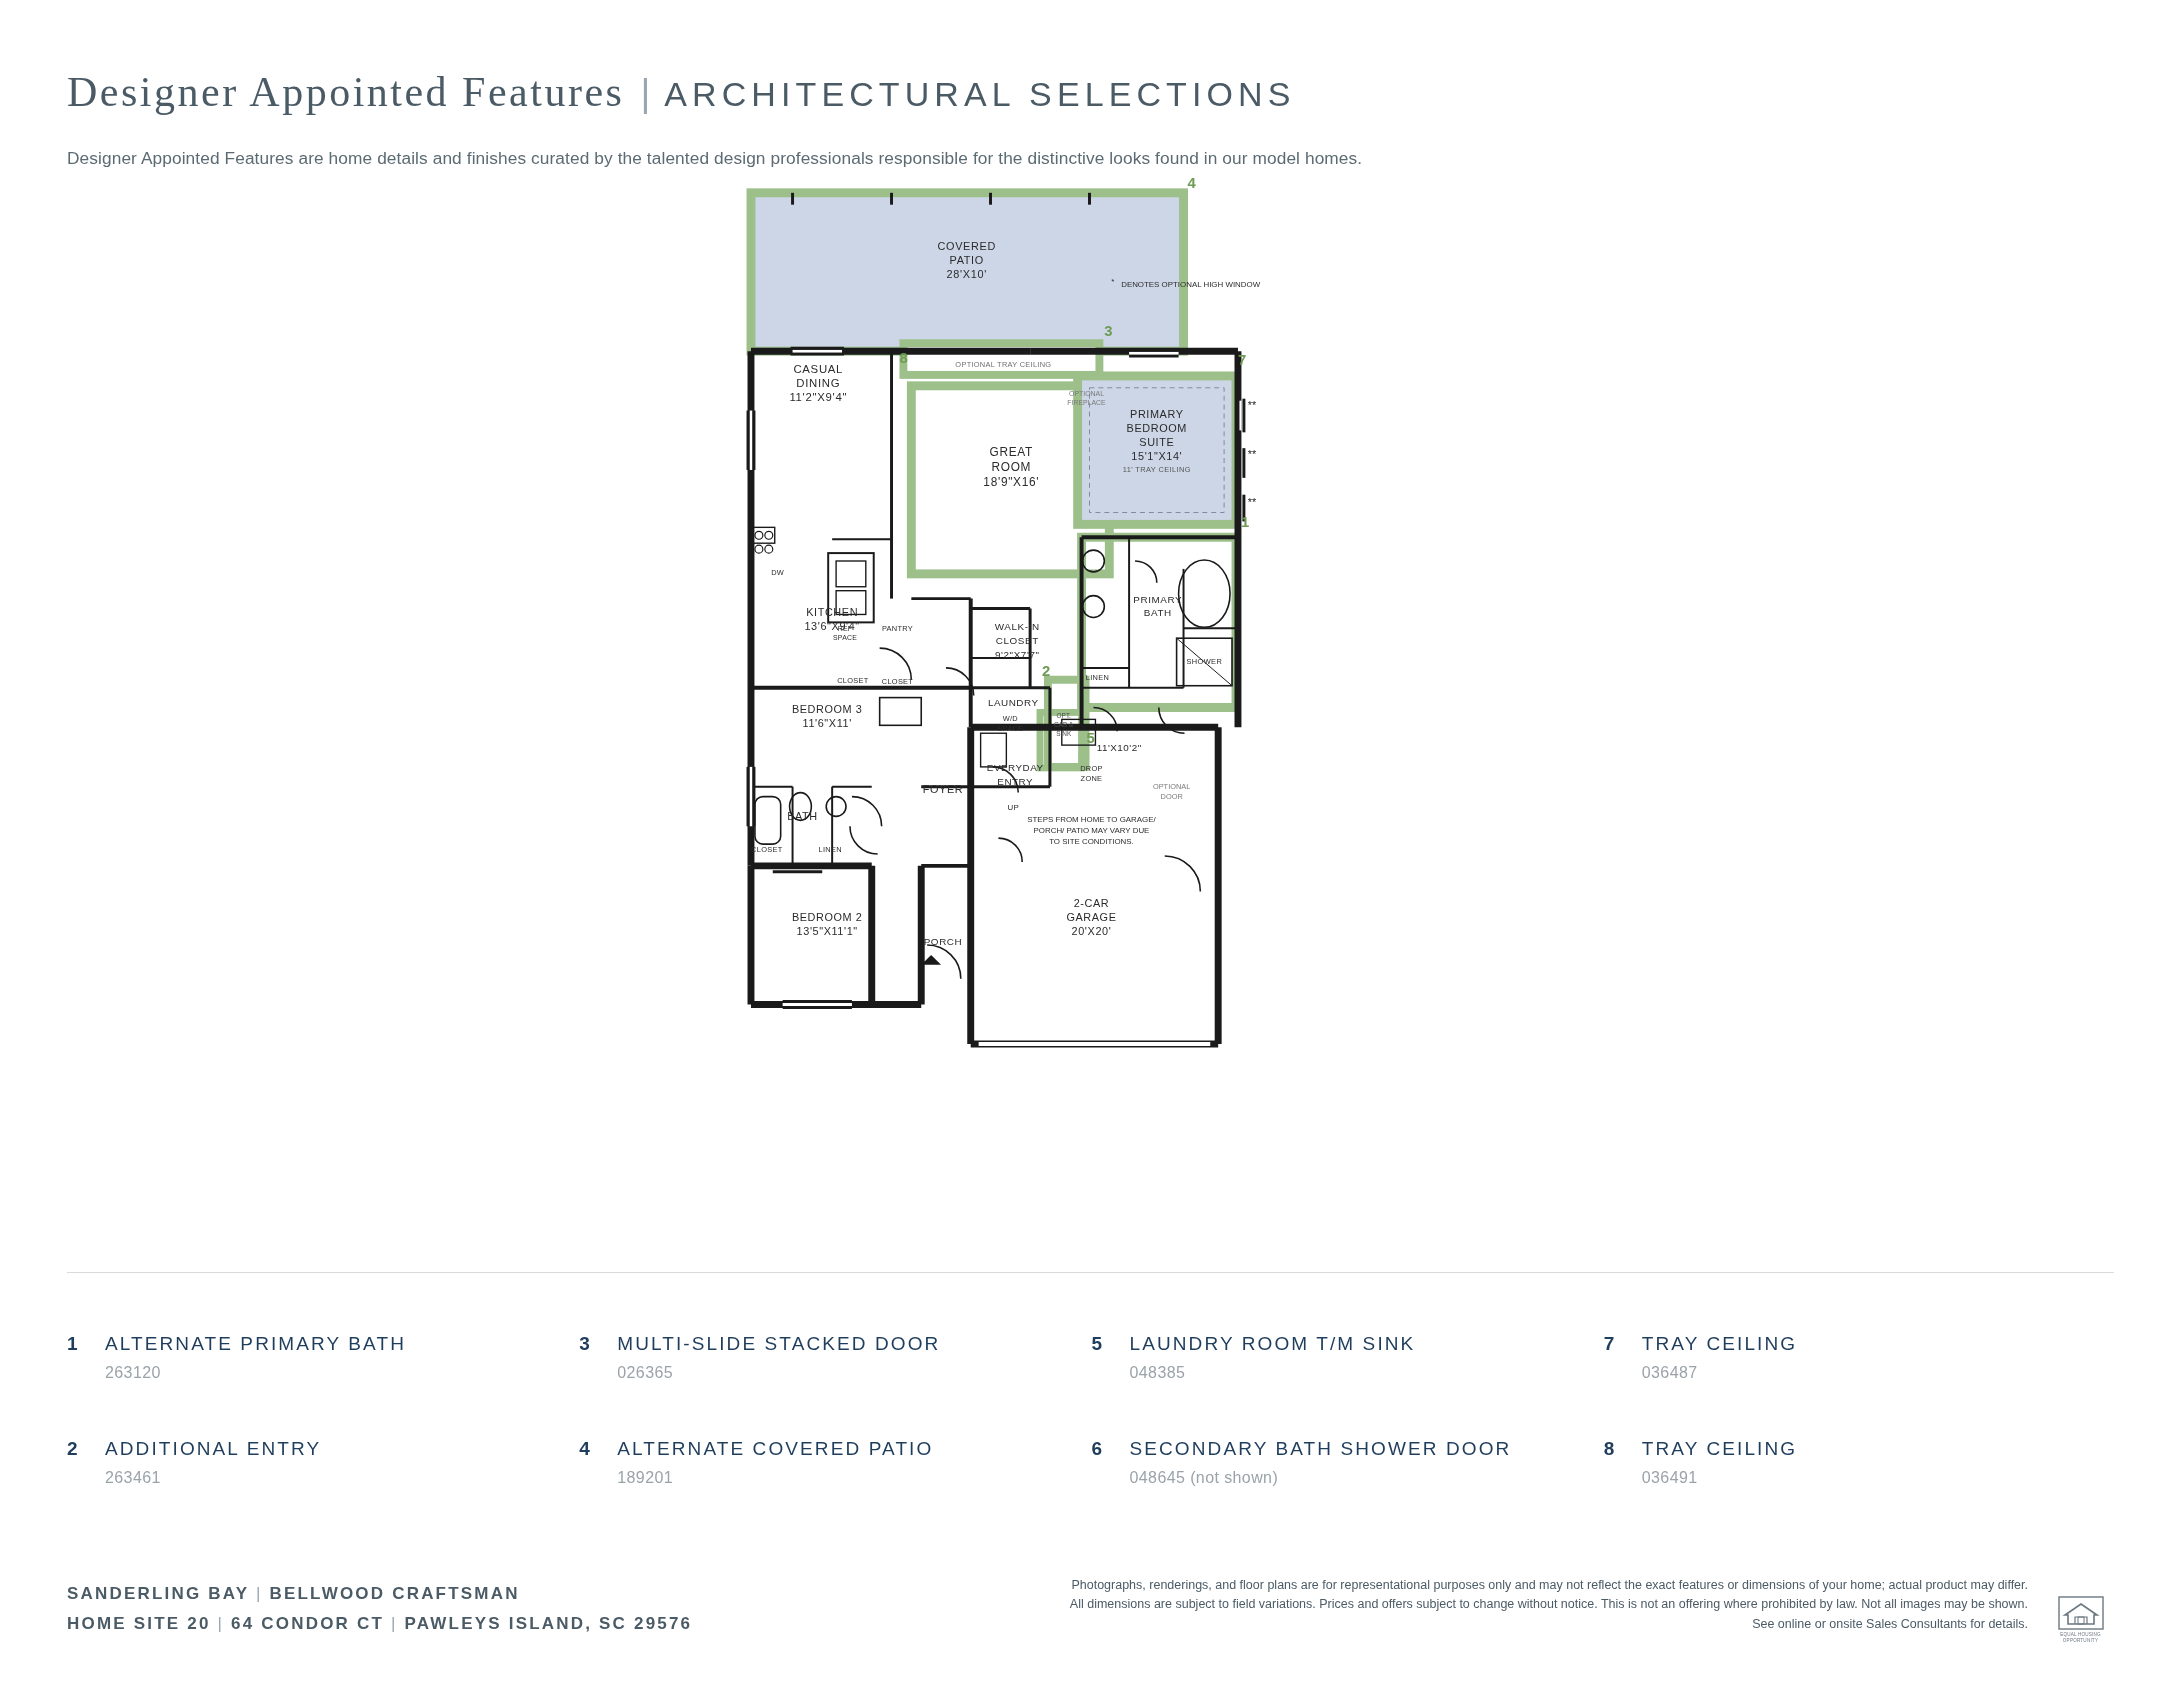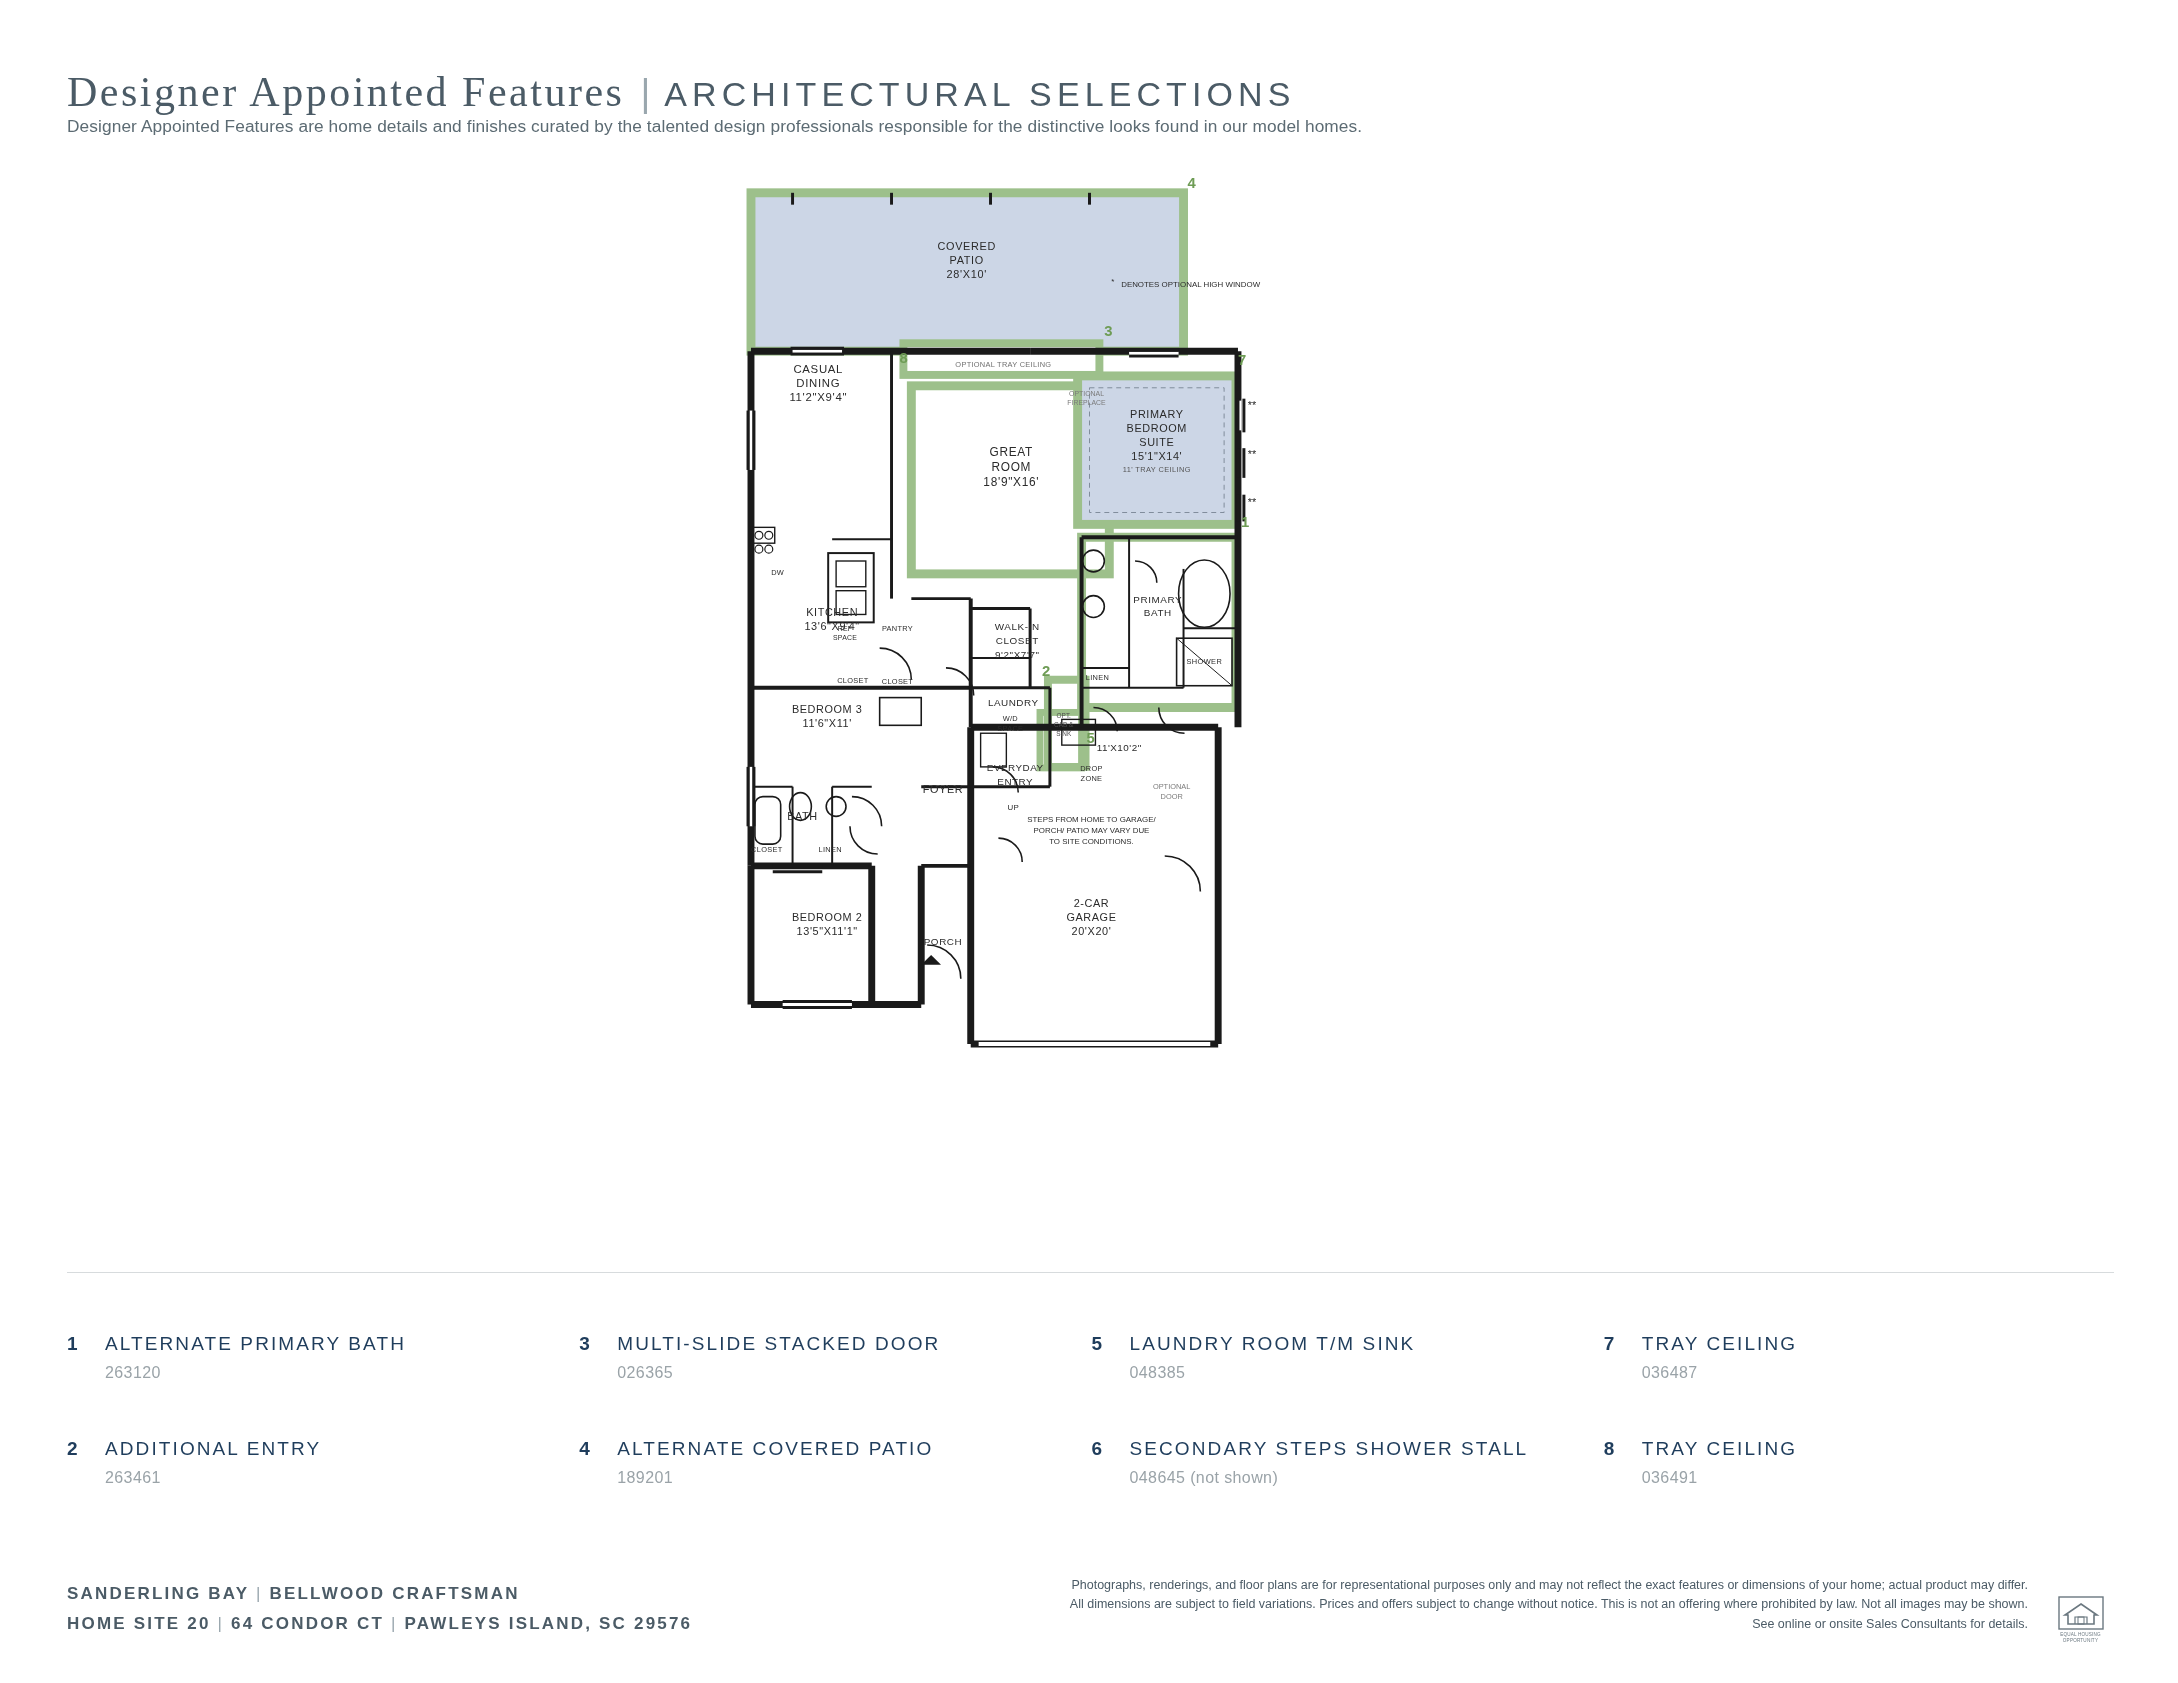--- a/index.html
+++ b/index.html
@@ -45,21 +45,21 @@
     margin: 0 14px 0 16px;
     font-weight: 300;
   }
   .title-caps {
     font-size: 34px;
     letter-spacing: 5.1px;
     color: #4b5b66;
     font-weight: 400;
   }
   .subtitle {
-    margin-top: 0;
+    margin-top: 32px;
     font-size: 17.3px;
     letter-spacing: 0.1px;
     color: #5c6b73;
     font-weight: 400;
   }
 
   
   .plan {
     position: absolute;
     left: 733px;
@@ -458,21 +458,21 @@
       <div class="legend-item">
         <div class="legend-line">
           <span class="legend-num">5</span>
           <span class="legend-label">LAUNDRY ROOM T/M SINK</span>
         </div>
         <div class="legend-code">048385</div>
       </div>
       <div class="legend-item">
         <div class="legend-line">
           <span class="legend-num">6</span>
-          <span class="legend-label">SECONDARY STEPS SHOWER STALL</span>
+          <span class="legend-label">SECONDARY BATH SHOWER DOOR</span>
         </div>
         <div class="legend-code">048645 (not shown)</div>
       </div>
     </div>
 
     <div class="legend-col">
       <div class="legend-item">
         <div class="legend-line">
           <span class="legend-num">7</span>
           <span class="legend-label">TRAY CEILING</span>

